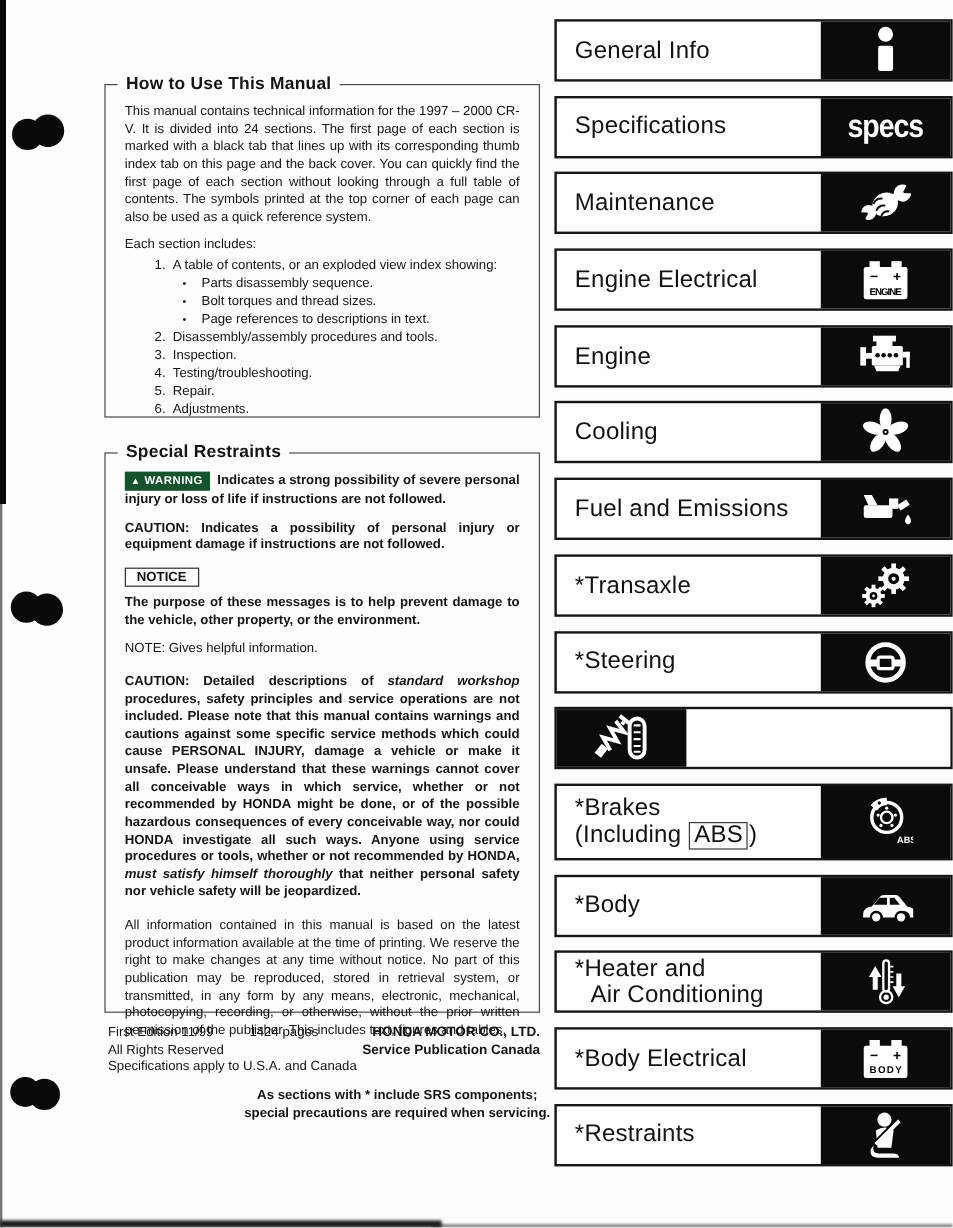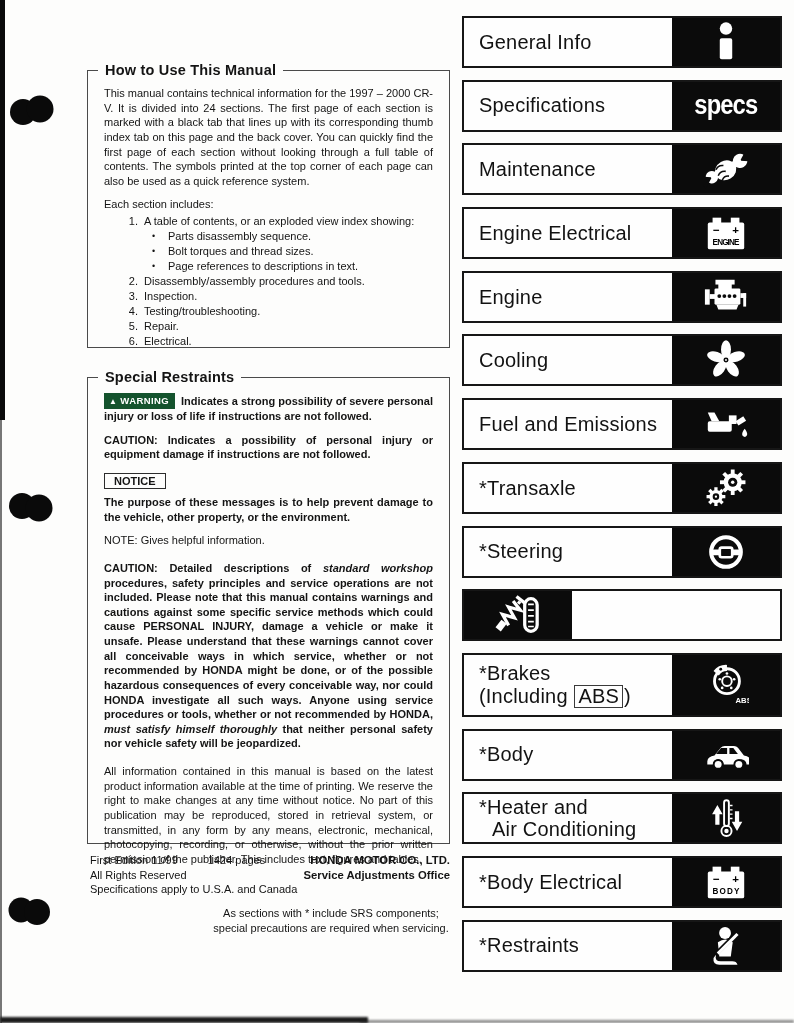--- a/index.html
+++ b/index.html
@@ -29,23 +29,23 @@
   .ol-row,.ul-row{display:flex;font-size:11px;line-height:1.36;}
   .ol-row{margin-left:14px;}
   .ol-num{width:20px;flex:0 0 20px;text-align:right;margin-right:6px;}
   .ul-row{margin-left:48px;}
   .bullet{width:8px;flex:0 0 8px;margin-right:8px;font-size:9px;line-height:15px;}
   
   .foot{position:absolute;font-size:11px;line-height:1.34;}
   .foot-left{left:90px;top:853px;}
   .foot-left .row1 span.gap{display:inline-block;width:30px;}
   .foot-right{left:250px;top:853px;width:200px;text-align:right;font-weight:bold;font-size:11.3px;}
-  .foot-srs{left:203px;top:906px;width:256px;text-align:center;font-weight:normal;font-size:11px;line-height:1.36;}
+  .foot-srs{left:203px;top:906px;width:256px;text-align:center;font-weight:bold;font-size:11px;line-height:1.36;}
   
-  .tabs{position:absolute;left:462px;top:16px;right:12px;display:flex;flex-direction:column;gap:11.7px;}
+  .tabs{position:absolute;left:462px;top:16px;right:0;display:flex;flex-direction:column;gap:11.7px;}
   .tab{display:flex;border:2px solid #161616;background:#fefefe;height:52px;box-sizing:border-box;}
   .tab.tall{height:64px;}
   .tab-label{flex:1;display:flex;flex-direction:column;justify-content:center;padding-left:15px;font-size:20px;color:#121212;letter-spacing:.2px;line-height:1.12;white-space:nowrap;}
   .tab-label .indent{padding-left:13px;}
   .box-abs{display:inline-block;border:1.5px solid #3a3a3a;padding:0 3px;margin:0 1px;line-height:1.05;}
   .tab-icon{width:108px;flex:0 0 108px;background:#0b0b0b;display:flex;align-items:center;justify-content:center;overflow:hidden;}
   .icon-text{color:#fff;font-weight:bold;font-size:27px;letter-spacing:-1px;transform:scaleX(.88);}
 </style>
 </head>
 <body>
@@ -105,21 +105,21 @@
       <div class="ol-row">
         <span class="ol-num">4.</span>
         <span>Testing/troubleshooting.</span>
       </div>
       <div class="ol-row">
         <span class="ol-num">5.</span>
         <span>Repair.</span>
       </div>
       <div class="ol-row">
         <span class="ol-num">6.</span>
-        <span>Electrical.</span>
+        <span>Adjustments.</span>
       </div>
     </div>
 </section>
 
 <section class="box box2">
   <div class="box-title">Special Restraints</div>
 
   <p class="para j b">
     <span class="warn-badge"><span class="tri">▲</span><span>WARNING</span></span><span>Indicates a strong possibility of severe personal injury or loss of life if instructions are not followed.</span>
   </p>
@@ -136,21 +136,21 @@
   <p class="para j" style="margin-top:13px;">All information contained in this manual is based on the latest product information available at the time of printing. We reserve the right to make changes at any time without notice. No part of this publication may be reproduced, stored in retrieval system, or transmitted, in any form by any means, electronic, mechanical, photocopying, recording, or otherwise, without the prior written permission of the publisher. This includes text, figures and tables.</p>
 </section>
 
 <div class="foot foot-left">
   <div class="row1"><span>First Edition 11/99</span><span class="gap"></span><span>1424 pages</span></div>
   <div>All Rights Reserved</div>
   <div>Specifications apply to U.S.A. and Canada</div>
 </div>
 <div class="foot foot-right">
   <div>HONDA MOTOR CO., LTD.</div>
-  <div>Service Adjustments Office</div>
+  <div>Service Publication Canada</div>
 </div>
 <div class="foot foot-srs">
   <div>As sections with  * include SRS components;</div>
   <div>special precautions are required when servicing.</div>
 </div>
 
 <div class="tabs" id="tabs">
     <div class="tab">
       <div class="tab-label">
         <div><span>General Info</span></div>

